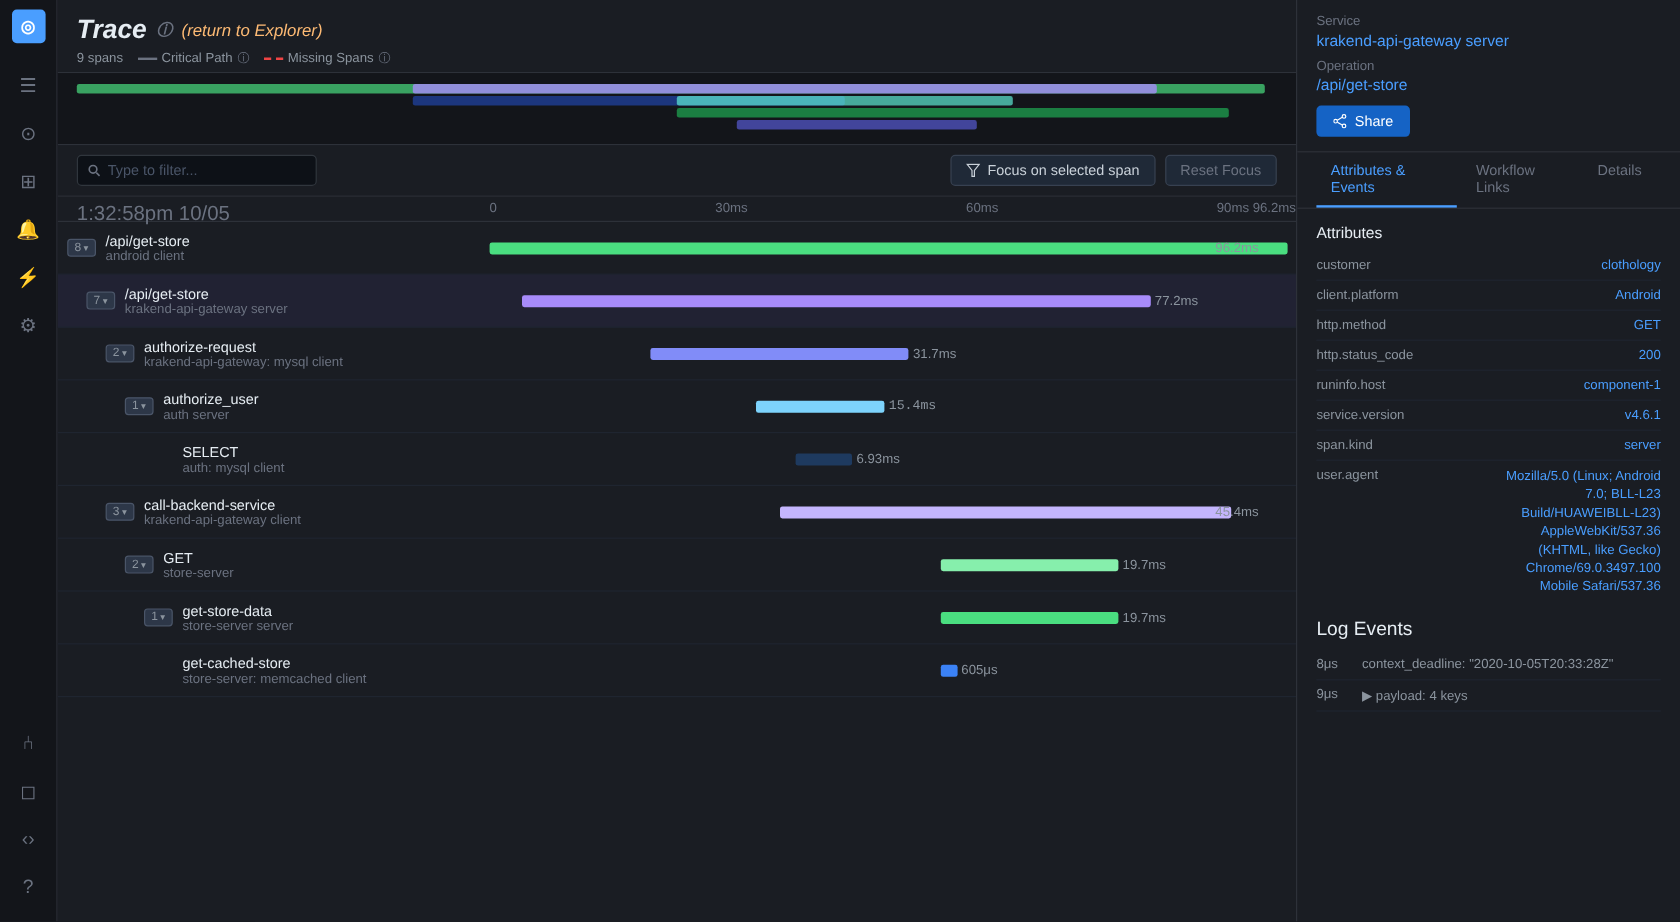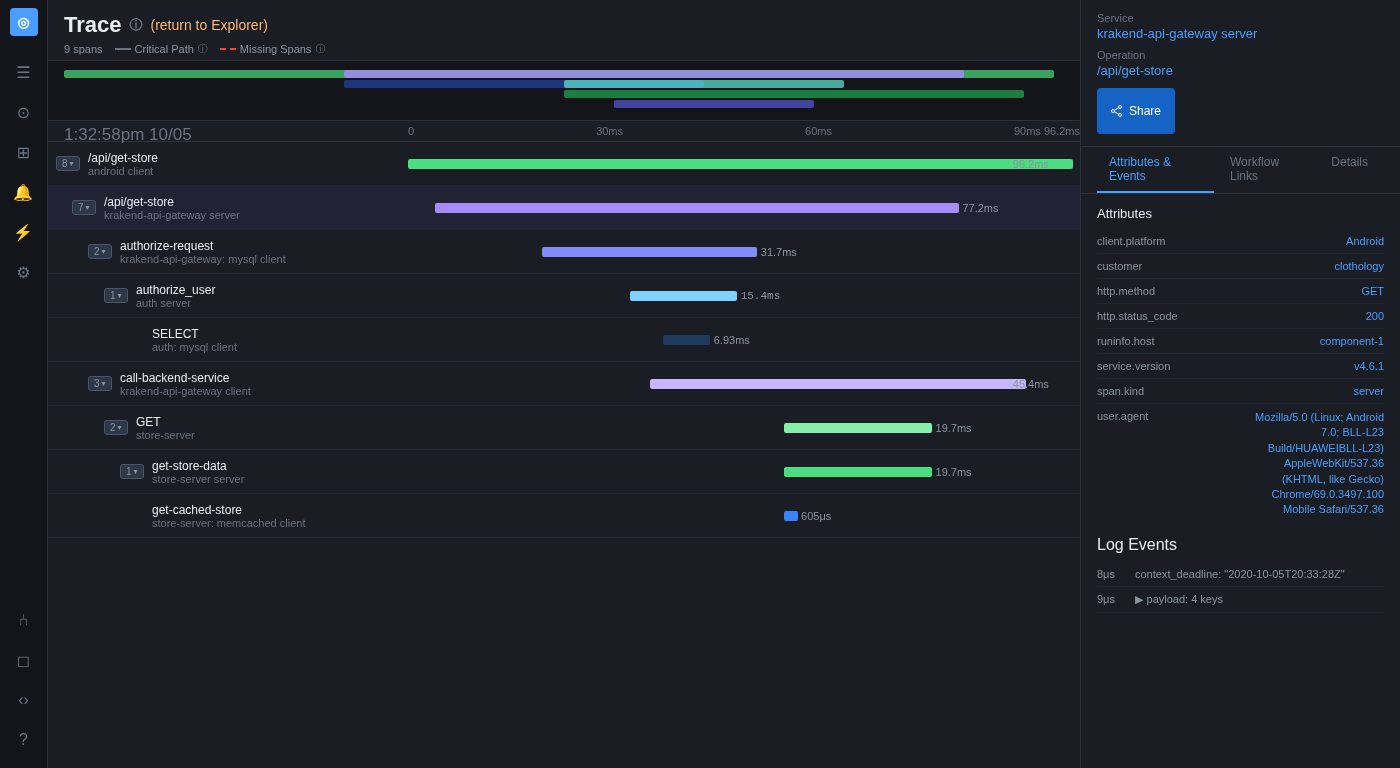--- a/index.html
+++ b/index.html
@@ -55,20 +55,21 @@
       background: #1a1d23;
     }
     .trace-title {
       font-size: 20px;
       font-weight: 600;
       color: #e6edf3;
       display: flex;
       align-items: center;
       gap: 8px;
       margin-bottom: 4px;
+      font-style: italic;
     }
     .trace-title .info-icon { color: #6b7280; font-size: 13px; cursor: pointer; }
     .trace-title .return-link { color: #fdba74; font-size: 14px; font-weight: normal; cursor: pointer; }
     .trace-meta { display: flex; align-items: center; gap: 12px; font-size: 11px; color: #8b949e; }
     .trace-meta .span-count { color: #8b949e; }
     .legend-item { display: flex; align-items: center; gap: 4px; }
     .legend-line { width: 16px; height: 2px; }
     .legend-line.solid { background: #6b7280; }
     .legend-line.dashed { border-top: 2px dashed #ef4444; background: none; height: 0; }
 
@@ -196,21 +197,21 @@
       overflow: hidden;
       flex-shrink: 0;
     }
     .panel-header { padding: 12px 16px; border-bottom: 1px solid #2d3139; }
     .panel-service-label { font-size: 11px; color: #6b7280; margin-bottom: 2px; }
     .panel-service-name { font-size: 13px; color: #4a9eff; font-weight: 500; margin-bottom: 8px; }
     .panel-op-label { font-size: 11px; color: #6b7280; margin-bottom: 2px; }
     .panel-op-name { font-size: 13px; color: #4a9eff; margin-bottom: 10px; }
     .btn-share {
       background: #1563c5; color: white; border: none;
-      padding: 16px 14px; border-radius: 4px; font-size: 12px;
+      padding: 6px 14px; border-radius: 4px; font-size: 12px;
       cursor: pointer; display: flex; align-items: center; gap: 6px;
       width: fit-content;
     }
 
     .panel-tabs {
       display: flex; border-bottom: 1px solid #2d3139;
       padding: 0 16px;
     }
     .panel-tab {
       padding: 8px 12px; font-size: 12px; color: #6b7280;
@@ -296,20 +297,36 @@
       <div class="minimap-bar" style="top:14px; left:28%; width:36%; background:#1e3a8a; opacity:0.9;"></div>
 
       <div class="minimap-bar" style="top:14px; left:50%; width:28%; background:#5eead4; opacity:0.7;"></div>
 
       <div class="minimap-bar" style="top:24px; left:50%; width:46%; background:#22c55e; opacity:0.6;"></div>
 
       <div class="minimap-bar" style="top:34px; left:55%; width:20%; background:#6366f1; opacity:0.6;"></div>
     </div>
   </div>
 
+  <div class="controls-row">
+    <div class="search-input">
+      <svg width="12" height="12" viewBox="0 0 12 12">
+        <circle cx="5" cy="5" r="3.5" stroke="#6b7280" stroke-width="1.5" fill="none"></circle>
+        <line x1="8" y1="8" x2="11" y2="11" stroke="#6b7280" stroke-width="1.5"></line>
+      </svg>
+      <input type="text" placeholder="Type to filter..." style="">
+    </div>
+    <button class="btn-focus">
+      <svg width="12" height="12" viewBox="0 0 12 12">
+        <polygon points="1,1 11,1 7,6 7,11 5,11 5,6" stroke="#c9d1d9" stroke-width="1" fill="none"></polygon>
+      </svg>
+      <span>Focus on selected span</span>
+    </button>
+    <button class="btn-reset">Reset Focus</button>
+  </div>
 
   <div class="timeline-ruler">
     <span class="ruler-timestamp">1:32:58pm 10/05</span>
     <div class="ruler-marks">
       <span class="ruler-mark">0</span>
       <span class="ruler-mark">30ms</span>
       <span class="ruler-mark">60ms</span>
       <span class="ruler-mark">90ms 96.2ms</span>
     </div>
   </div>
@@ -471,26 +488,26 @@
   <div class="panel-tabs">
     <div class="panel-tab active">Attributes &amp; Events</div>
     <div class="panel-tab">Workflow Links</div>
     <div class="panel-tab">Details</div>
   </div>
 
   <div class="panel-body" id="panel-body">
     <div class="attributes-title">Attributes</div>
     <div id="attributes-list">
         <div class="attr-row">
+    <span class="attr-key">customer</span>
+    <span class="attr-val">clothology</span>
+  </div>
+        <div class="attr-row">
     <span class="attr-key">client.platform</span>
     <span class="attr-val">Android</span>
-  </div>
-        <div class="attr-row">
-    <span class="attr-key">customer</span>
-    <span class="attr-val">clothology</span>
   </div>
         <div class="attr-row">
     <span class="attr-key">http.method</span>
     <span class="attr-val">GET</span>
   </div>
         <div class="attr-row">
     <span class="attr-key">http.status_code</span>
     <span class="attr-val">200</span>
   </div>
         <div class="attr-row">

